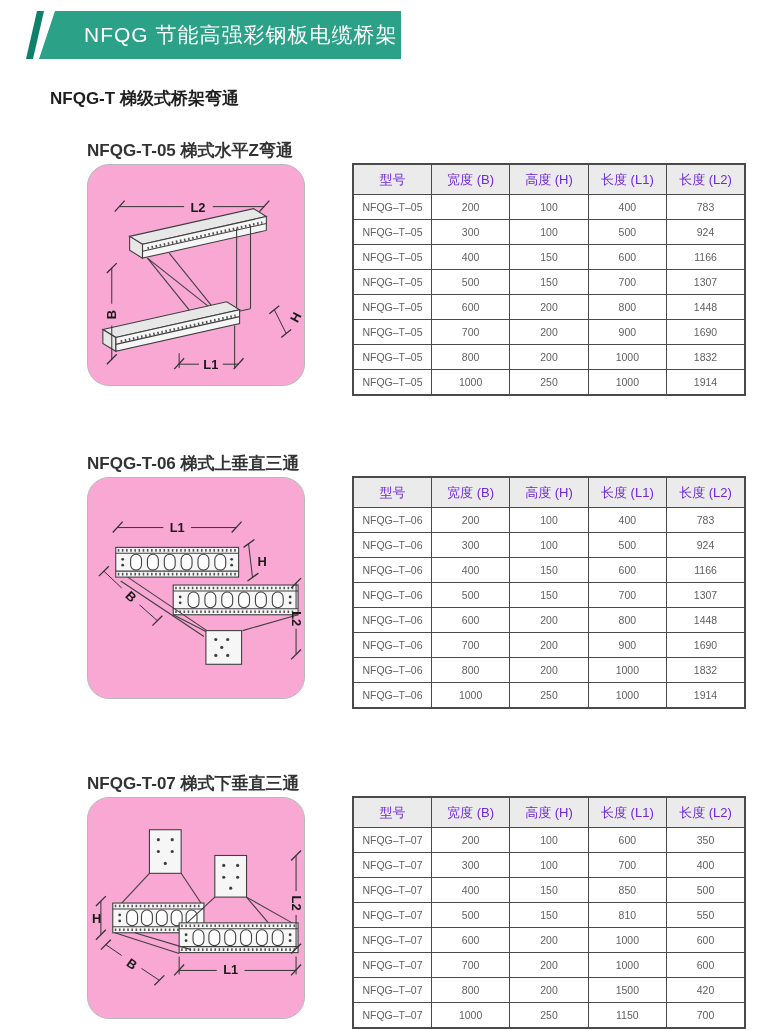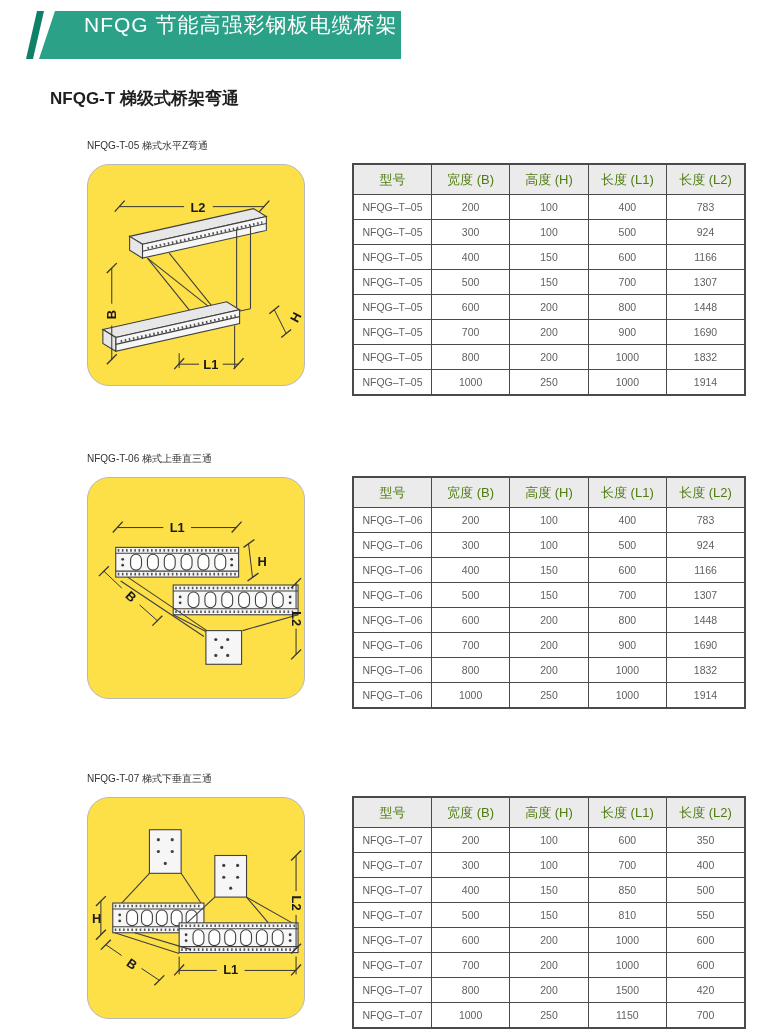--- a/index.html
+++ b/index.html
@@ -11,41 +11,41 @@
     overflow:hidden;
   }
   
   .banner-wrap{position:absolute;left:26px;top:11px;height:48px;}
   .banner-sliver{position:absolute;left:0;top:0;width:18px;height:48px;
     background:var(--banner-dark);
     clip-path:polygon(11px 0,18px 0,7px 100%,0 100%);}
   .banner-main{position:absolute;left:13px;top:0;width:362px;height:48px;
     background:var(--banner-green);
     clip-path:polygon(16px 0,100% 0,100% 100%,0 100%);
-    display:flex;align-items:flex-start;}
+    display:flex;align-items:center;}
   .banner-main span{color:#fff;font-size:21px;letter-spacing:1px;
     padding-left:45px;white-space:nowrap;}
   
   .page-title{position:absolute;left:30px;top:87px;font-size:17px;
     font-weight:bold;color:var(--ink);margin-left:20px;}
   
   .section{position:absolute;left:0;width:780px;height:250px;}
-  .section-title{position:absolute;left:87px;top:0;font-size:10px;
-    color:#333;}
+  .section-title{position:absolute;left:87px;top:0;font-size:17px;
+    color:#333;font-weight:bold;}
   .drawing-box{position:absolute;left:87px;top:25px;width:218px;height:222px;
-    border:1.5px solid var(--box-border);border-radius:22px;background:#fde047;
+    border:1.5px solid var(--box-border);border-radius:22px;background:#f9a8d4;
     box-sizing:border-box;}
   .drawing-box svg{width:100%;height:100%;display:block;}
   
   table.spec{position:absolute;left:352px;top:24px;width:394px;
     border-collapse:collapse;table-layout:fixed;background:#fff;
     border:2px solid var(--tbl-border);}
   table.spec th{height:27px;background:var(--tbl-head-bg);
     border:1px solid var(--tbl-border);font-size:13px;font-weight:normal;
-    color:#4d7c0f;text-align:center;}
+    color:#6d28d9;text-align:center;}
   table.spec td{height:22px;border:1px solid var(--tbl-border);
     font-size:10.5px;color:var(--cell);text-align:center;}
   
   .s{stroke:#3f3f3f;stroke-width:1.1;fill:none;}
   .f1{fill:#f6f6f6;stroke:#3f3f3f;stroke-width:1.1;}
   .f2{fill:#e7e7e7;stroke:#3f3f3f;stroke-width:1.1;}
   .dim{stroke:#333;stroke-width:1;fill:none;}
   .tick{stroke:#333;stroke-width:1.3;}
   .hatch{stroke:#555;stroke-width:2.6;stroke-dasharray:1.6,2.6;fill:none;}
   .slot{fill:#fff;stroke:#3f3f3f;stroke-width:1.1;}

